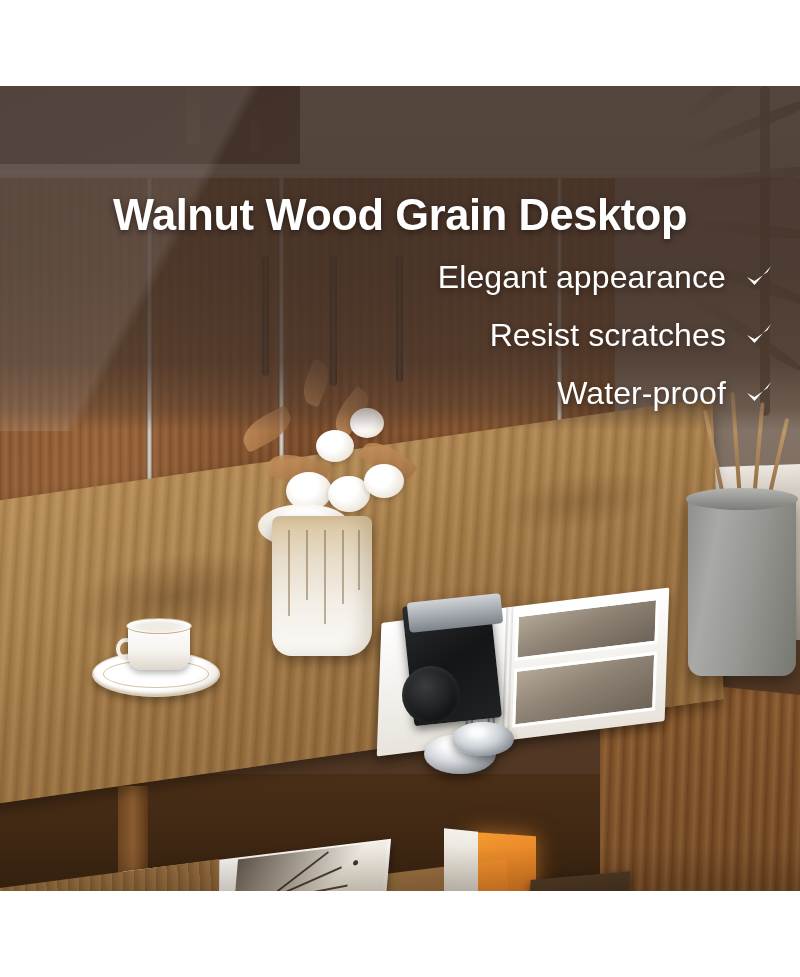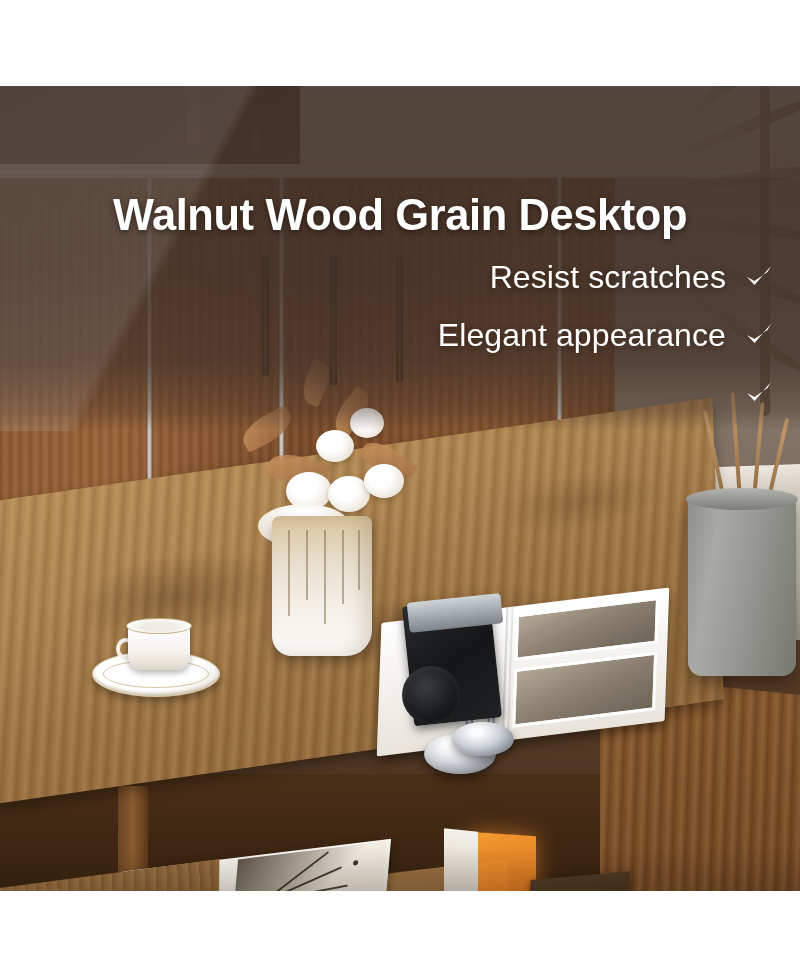--- a/index.html
+++ b/index.html
@@ -501,43 +501,44 @@
     <div class="overlay"></div>
     <div class="overlay-wedge"></div>
 
     <div class="text-layer">
 
       <div class="headline">Walnut Wood Grain Desktop</div>
 
       <div class="bullets">
 
         <div class="bullet">
+          <span class="bullet-label">Elegant appearance</span>
+          <span class="check">
+            <svg viewBox="0 0 30 30" aria-hidden="true">
+              <path d="M3 15 L10.5 23 L27 4 L23.5 10 L10.5 19 Z" fill="#ffffff"></path>
+            </svg>
+          </span>
+        </div>
+
+        <div class="bullet">
           <span class="bullet-label">Resist scratches</span>
           <span class="check">
             <svg viewBox="0 0 30 30" aria-hidden="true">
               <path d="M3 15 L10.5 23 L27 4 L23.5 10 L10.5 19 Z" fill="#ffffff"></path>
             </svg>
           </span>
         </div>
 
         <div class="bullet">
-          <span class="bullet-label">Elegant appearance</span>
+          <span class="bullet-label">Water-proof</span>
           <span class="check">
             <svg viewBox="0 0 30 30" aria-hidden="true">
               <path d="M3 15 L10.5 23 L27 4 L23.5 10 L10.5 19 Z" fill="#ffffff"></path>
             </svg>
           </span>
         </div>
 
-        <div class="bullet">
-          <span class="check">
-            <svg viewBox="0 0 30 30" aria-hidden="true">
-              <path d="M3 15 L10.5 23 L27 4 L23.5 10 L10.5 19 Z" fill="#ffffff"></path>
-            </svg>
-          </span>
-        </div>
-
 
       </div>
     </div>
 
   </div>
 </div>
 
 </body></html>

